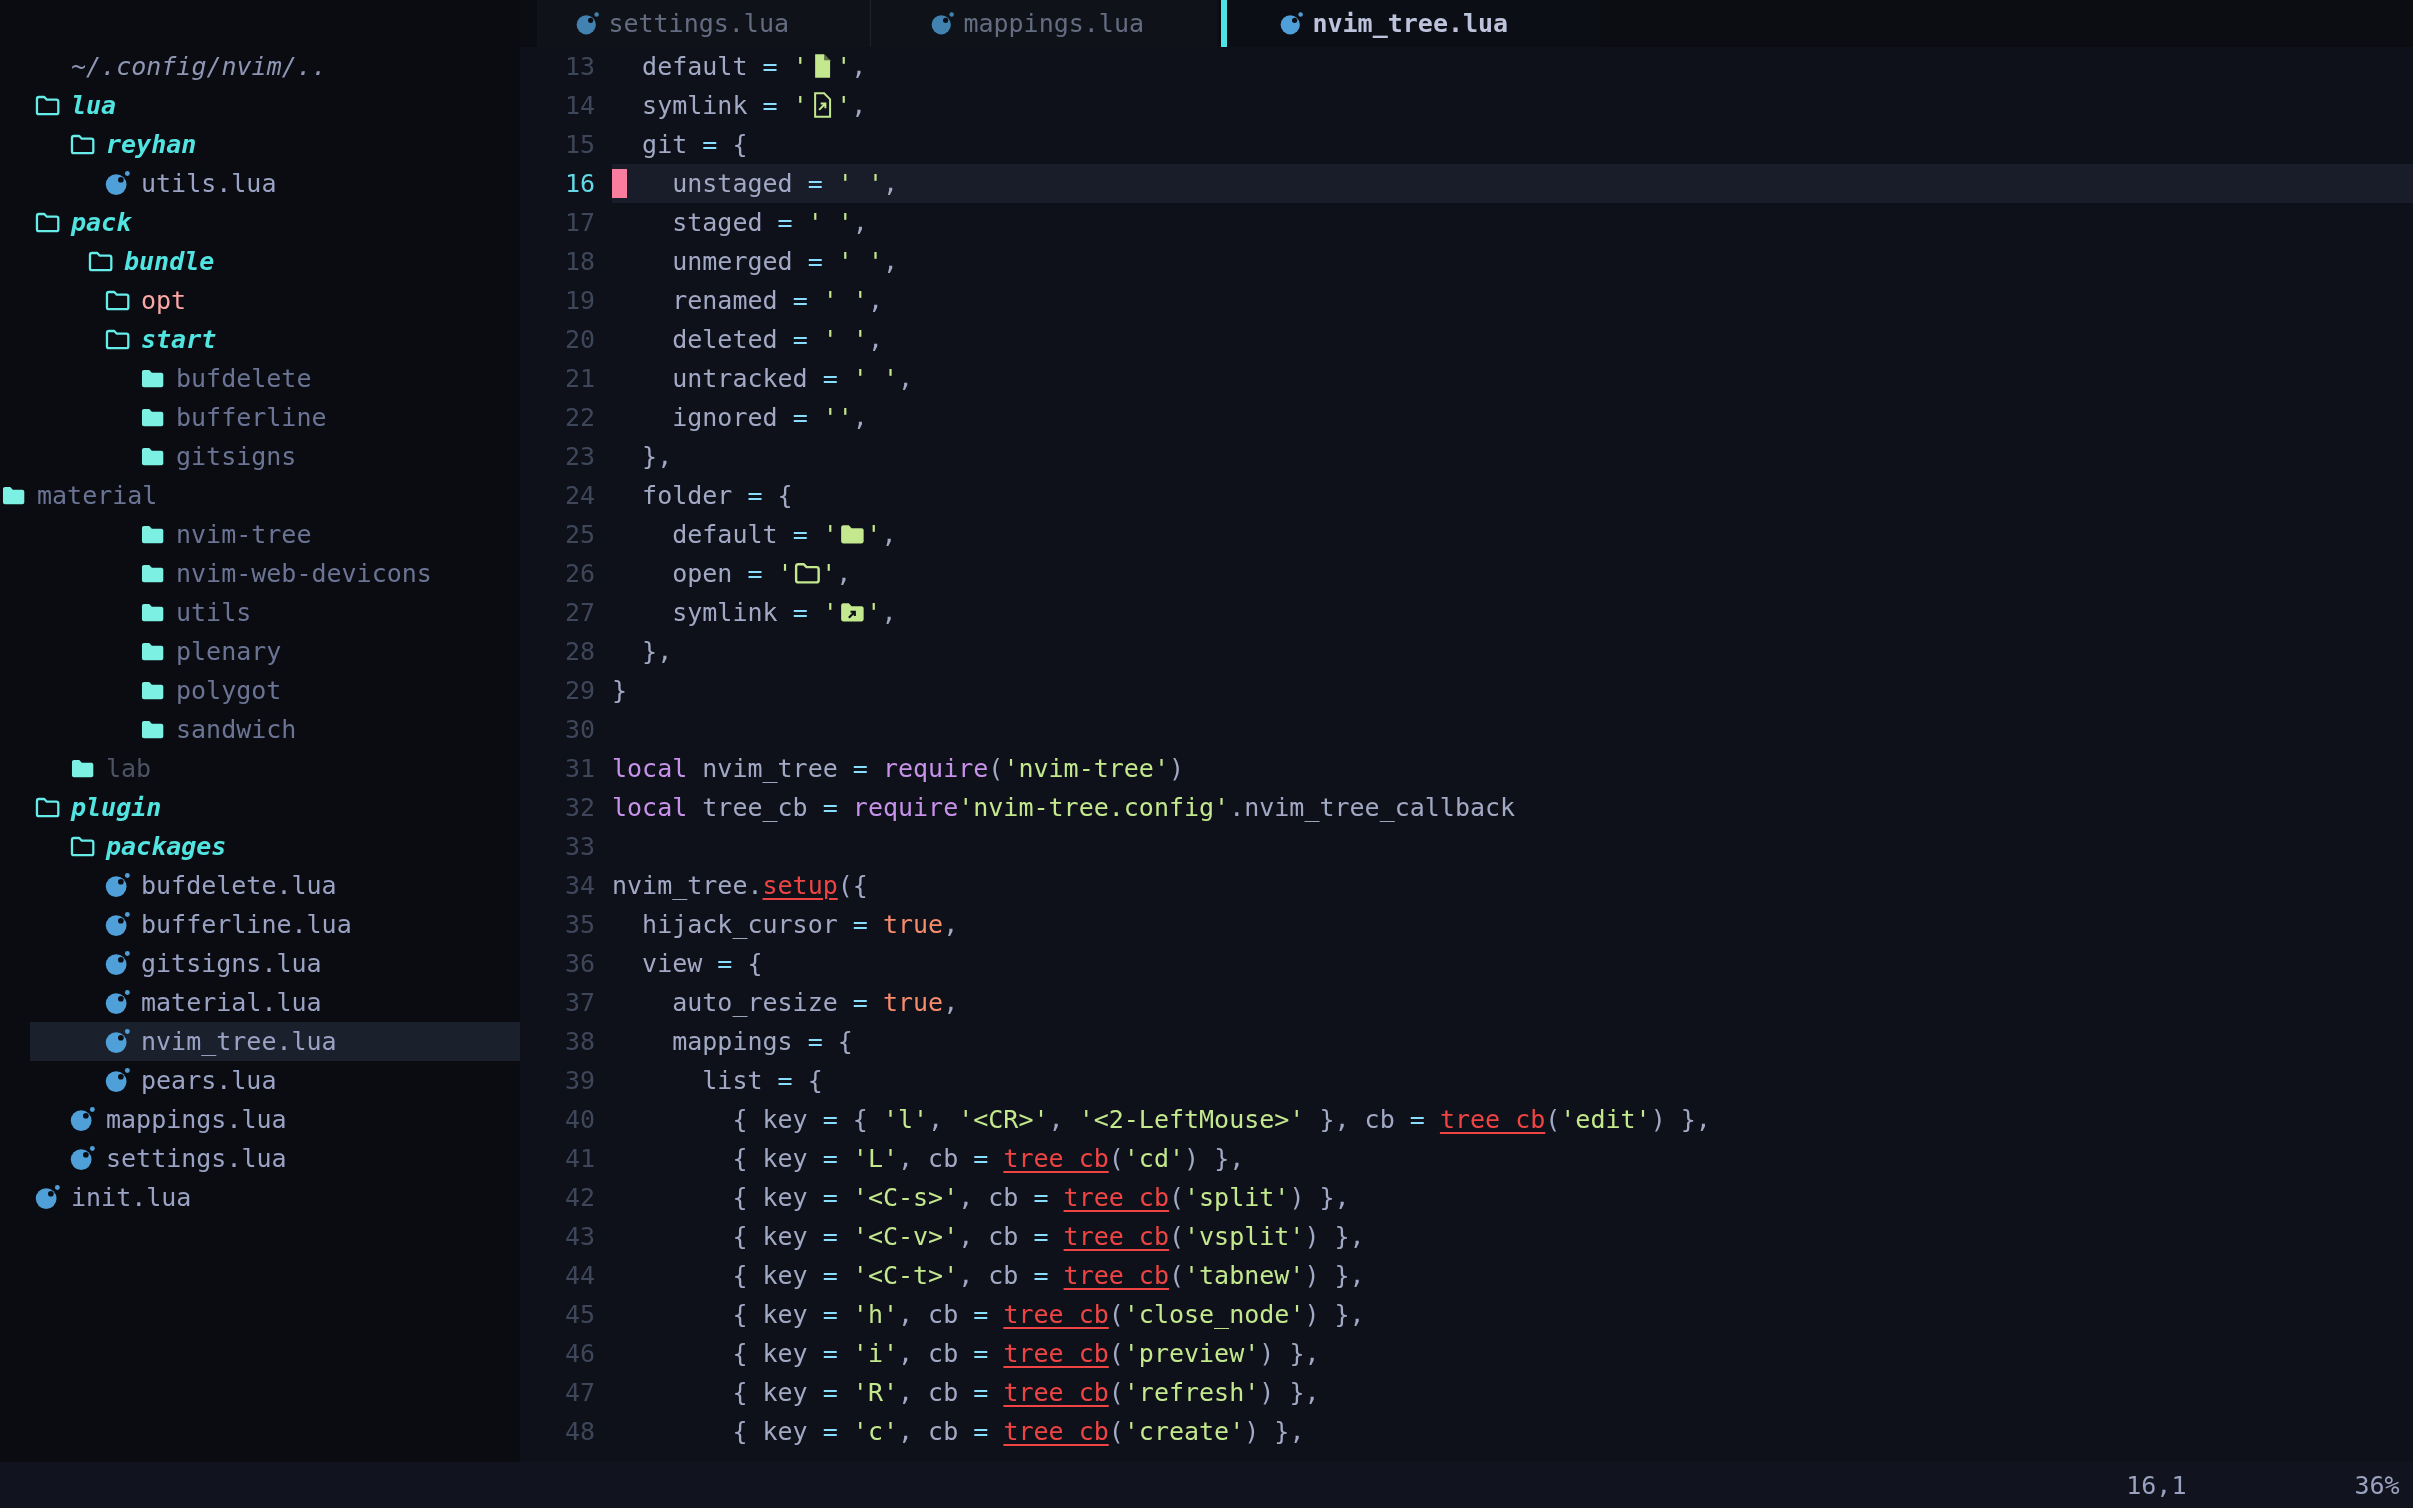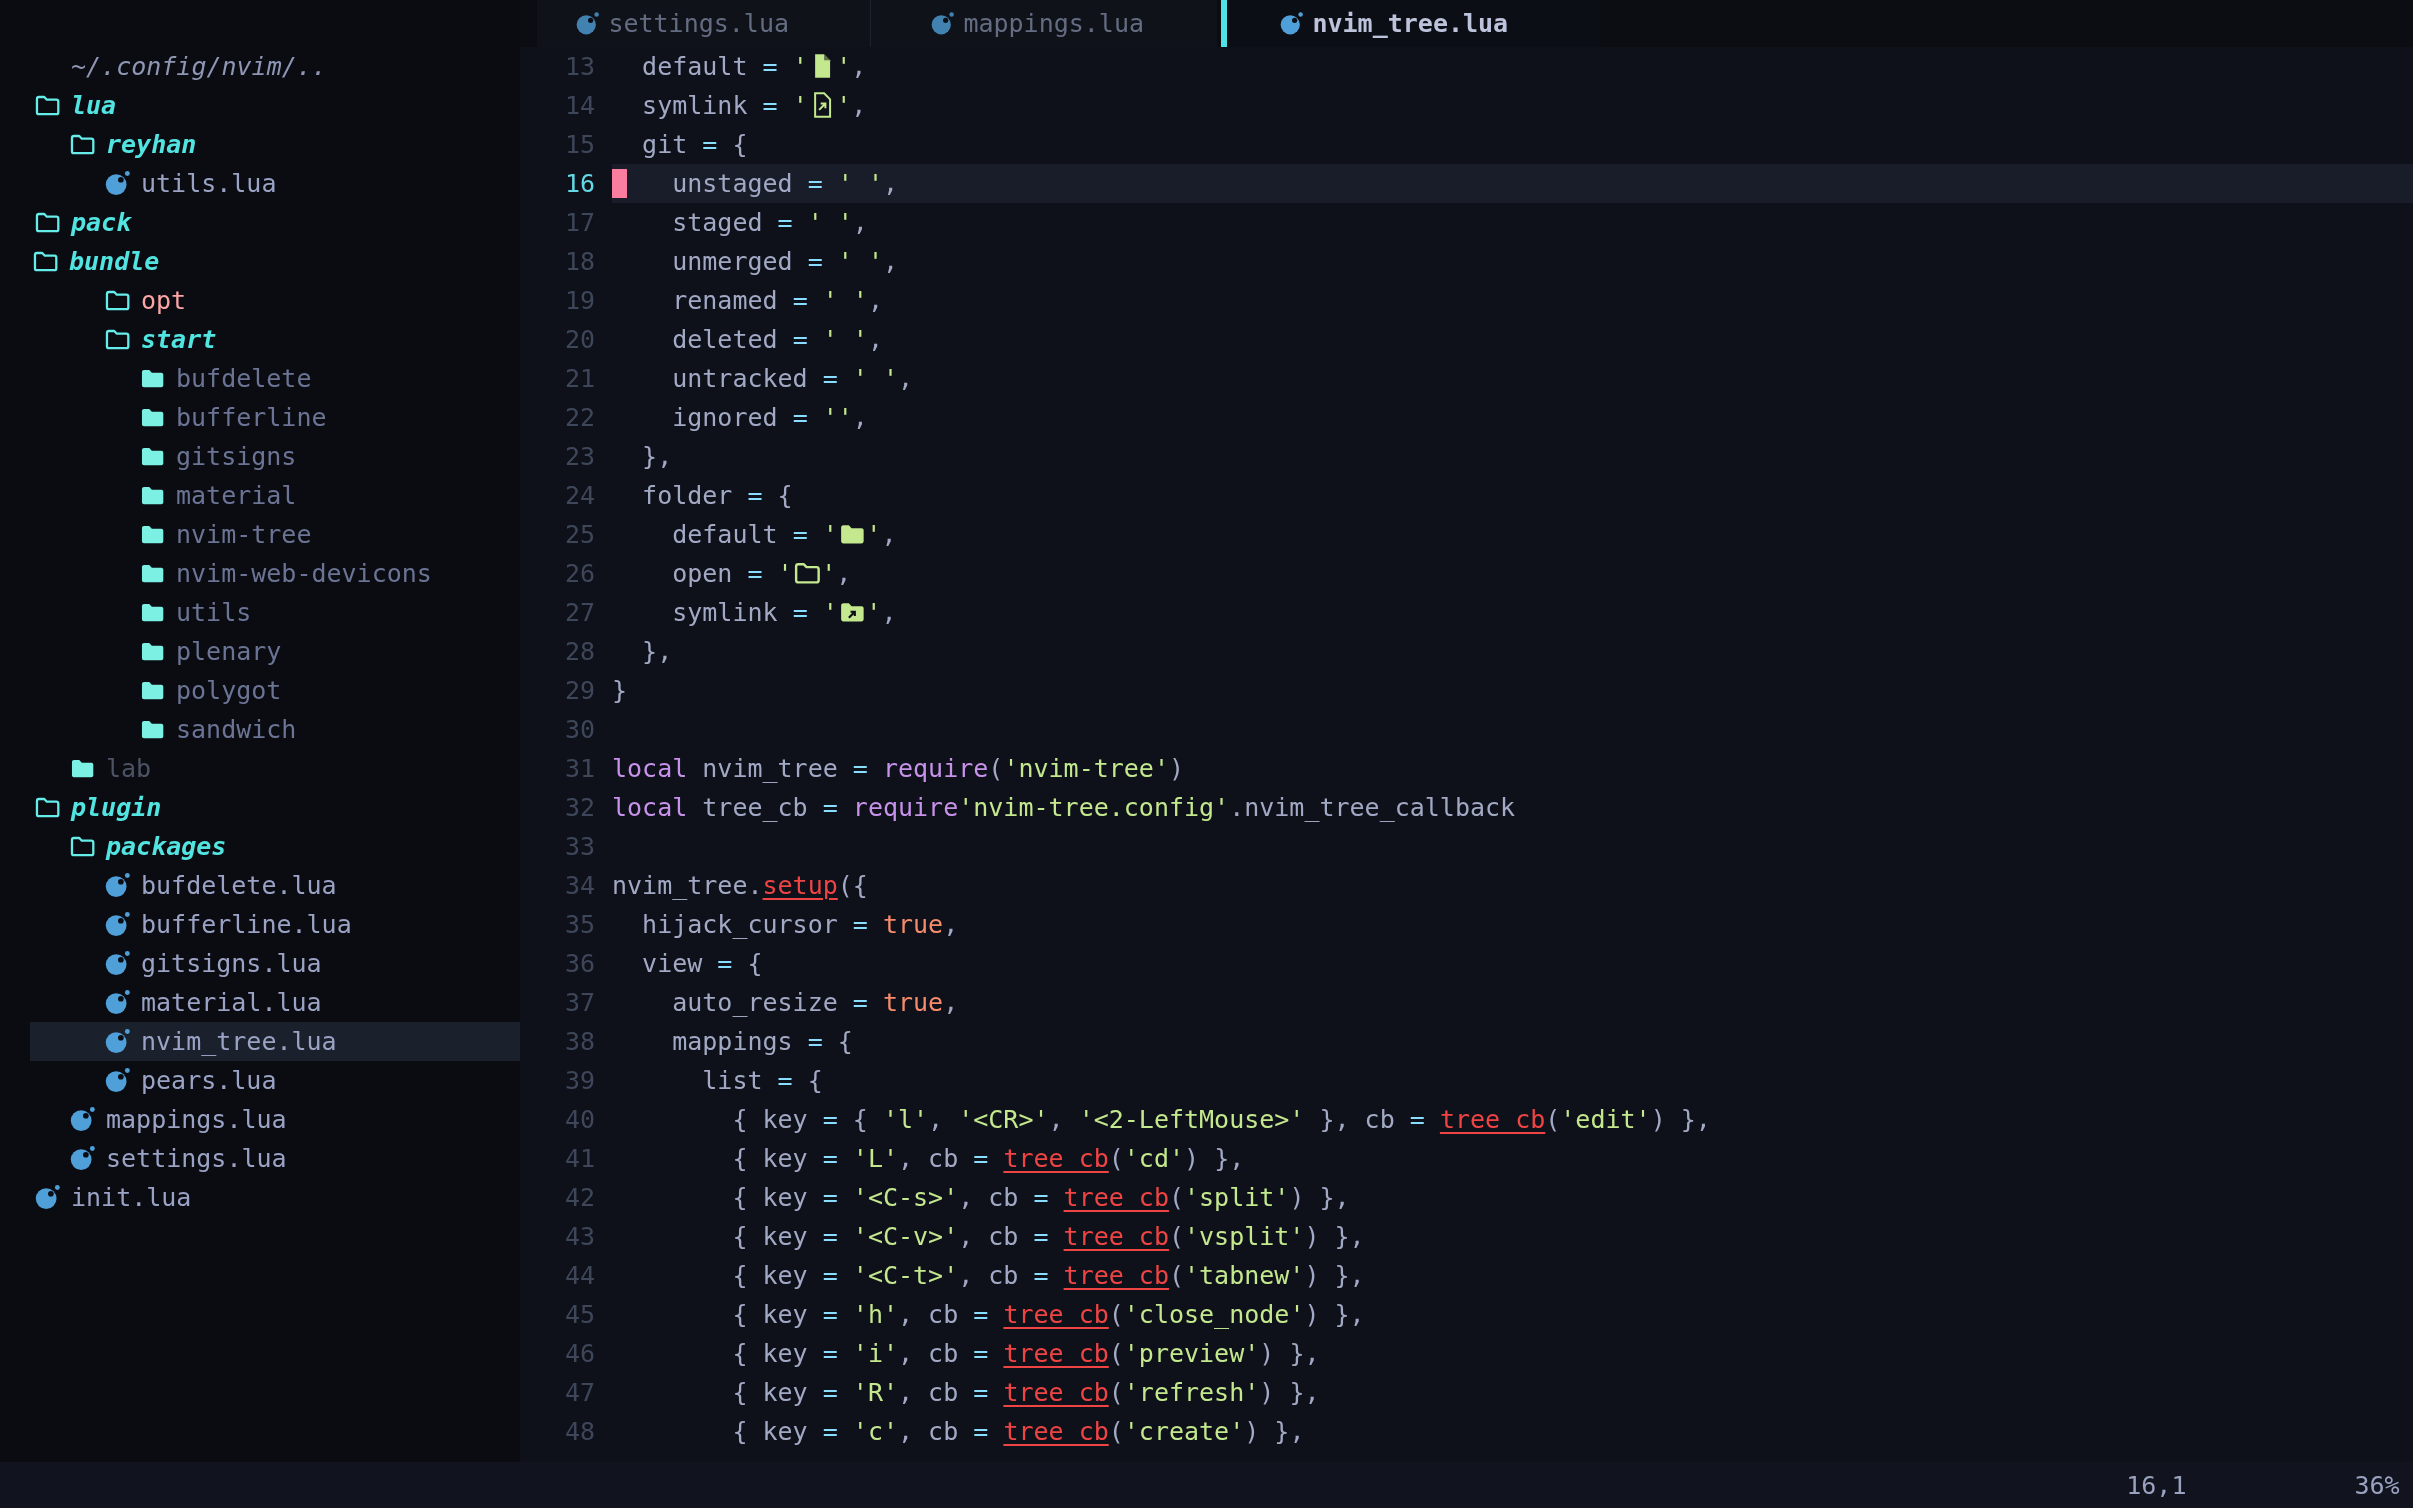--- a/index.html
+++ b/index.html
@@ -67,39 +67,39 @@
             <path d="M2.2 5.4c0-.83.66-1.5 1.5-1.5h3.9l1.9 2h7c.84 0 1.5.67 1.5 1.5v7.7c0 .83-.66 1.5-1.5 1.5H3.7c-.84 0-1.5-.67-1.5-1.5z" fill="none" stroke="#66ece9" stroke-width="1.7" stroke-linejoin="round"></path>
           </svg><span class="tlabel">reyhan</span></div>
         <div class="tree-row k-file" style="padding-left:104px"><svg class="svgi" viewBox="0 0 20 20">
             <circle cx="9" cy="11" r="7.7" fill="#4f9fd8"></circle>
             <circle cx="12.5" cy="7.4" r="2.1" fill="#0c0e15"></circle>
             <circle cx="17.3" cy="2.8" r="1.8" fill="#4f9fd8"></circle>
           </svg><span class="tlabel">utils.lua</span></div>
         <div class="tree-row k-dir_open" style="padding-left:34px"><svg class="svgi" viewBox="0 0 20 20">
             <path d="M2.2 5.4c0-.83.66-1.5 1.5-1.5h3.9l1.9 2h7c.84 0 1.5.67 1.5 1.5v7.7c0 .83-.66 1.5-1.5 1.5H3.7c-.84 0-1.5-.67-1.5-1.5z" fill="none" stroke="#66ece9" stroke-width="1.7" stroke-linejoin="round"></path>
           </svg><span class="tlabel">pack</span></div>
-        <div class="tree-row k-dir_open" style="padding-left:32px"><svg class="svgi" viewBox="0 0 20 20">
+        <div class="tree-row k-dir_open" style="padding-left:87px"><svg class="svgi" viewBox="0 0 20 20">
             <path d="M2.2 5.4c0-.83.66-1.5 1.5-1.5h3.9l1.9 2h7c.84 0 1.5.67 1.5 1.5v7.7c0 .83-.66 1.5-1.5 1.5H3.7c-.84 0-1.5-.67-1.5-1.5z" fill="none" stroke="#66ece9" stroke-width="1.7" stroke-linejoin="round"></path>
           </svg><span class="tlabel">bundle</span></div>
         <div class="tree-row k-dir_open_dim" style="padding-left:104px"><svg class="svgi" viewBox="0 0 20 20">
             <path d="M2.2 5.4c0-.83.66-1.5 1.5-1.5h3.9l1.9 2h7c.84 0 1.5.67 1.5 1.5v7.7c0 .83-.66 1.5-1.5 1.5H3.7c-.84 0-1.5-.67-1.5-1.5z" fill="none" stroke="#66ece9" stroke-width="1.7" stroke-linejoin="round"></path>
           </svg><span class="tlabel">opt</span></div>
         <div class="tree-row k-dir_open" style="padding-left:104px"><svg class="svgi" viewBox="0 0 20 20">
             <path d="M2.2 5.4c0-.83.66-1.5 1.5-1.5h3.9l1.9 2h7c.84 0 1.5.67 1.5 1.5v7.7c0 .83-.66 1.5-1.5 1.5H3.7c-.84 0-1.5-.67-1.5-1.5z" fill="none" stroke="#66ece9" stroke-width="1.7" stroke-linejoin="round"></path>
           </svg><span class="tlabel">start</span></div>
         <div class="tree-row k-dir_closed" style="padding-left:139px"><svg class="svgi" viewBox="0 0 20 20">
             <path d="M2.2 5.4c0-.83.66-1.5 1.5-1.5h3.9l1.9 2h7c.84 0 1.5.67 1.5 1.5v7.7c0 .83-.66 1.5-1.5 1.5H3.7c-.84 0-1.5-.67-1.5-1.5z" fill="#7df0e4"></path>
           </svg><span class="tlabel">bufdelete</span></div>
         <div class="tree-row k-dir_closed" style="padding-left:139px"><svg class="svgi" viewBox="0 0 20 20">
             <path d="M2.2 5.4c0-.83.66-1.5 1.5-1.5h3.9l1.9 2h7c.84 0 1.5.67 1.5 1.5v7.7c0 .83-.66 1.5-1.5 1.5H3.7c-.84 0-1.5-.67-1.5-1.5z" fill="#7df0e4"></path>
           </svg><span class="tlabel">bufferline</span></div>
         <div class="tree-row k-dir_closed" style="padding-left:139px"><svg class="svgi" viewBox="0 0 20 20">
             <path d="M2.2 5.4c0-.83.66-1.5 1.5-1.5h3.9l1.9 2h7c.84 0 1.5.67 1.5 1.5v7.7c0 .83-.66 1.5-1.5 1.5H3.7c-.84 0-1.5-.67-1.5-1.5z" fill="#7df0e4"></path>
           </svg><span class="tlabel">gitsigns</span></div>
-        <div class="tree-row k-dir_closed" style="padding-left:139px"><svg class="svgi" viewBox="0 0 20 20">
+        <div class="tree-row k-dir_closed" style=""><svg class="svgi" viewBox="0 0 20 20">
             <path d="M2.2 5.4c0-.83.66-1.5 1.5-1.5h3.9l1.9 2h7c.84 0 1.5.67 1.5 1.5v7.7c0 .83-.66 1.5-1.5 1.5H3.7c-.84 0-1.5-.67-1.5-1.5z" fill="#7df0e4"></path>
           </svg><span class="tlabel">material</span></div>
         <div class="tree-row k-dir_closed" style="padding-left:139px"><svg class="svgi" viewBox="0 0 20 20">
             <path d="M2.2 5.4c0-.83.66-1.5 1.5-1.5h3.9l1.9 2h7c.84 0 1.5.67 1.5 1.5v7.7c0 .83-.66 1.5-1.5 1.5H3.7c-.84 0-1.5-.67-1.5-1.5z" fill="#7df0e4"></path>
           </svg><span class="tlabel">nvim-tree</span></div>
         <div class="tree-row k-dir_closed" style="padding-left:139px"><svg class="svgi" viewBox="0 0 20 20">
             <path d="M2.2 5.4c0-.83.66-1.5 1.5-1.5h3.9l1.9 2h7c.84 0 1.5.67 1.5 1.5v7.7c0 .83-.66 1.5-1.5 1.5H3.7c-.84 0-1.5-.67-1.5-1.5z" fill="#7df0e4"></path>
           </svg><span class="tlabel">nvim-web-devicons</span></div>
         <div class="tree-row k-dir_closed" style="padding-left:139px"><svg class="svgi" viewBox="0 0 20 20">
             <path d="M2.2 5.4c0-.83.66-1.5 1.5-1.5h3.9l1.9 2h7c.84 0 1.5.67 1.5 1.5v7.7c0 .83-.66 1.5-1.5 1.5H3.7c-.84 0-1.5-.67-1.5-1.5z" fill="#7df0e4"></path>

